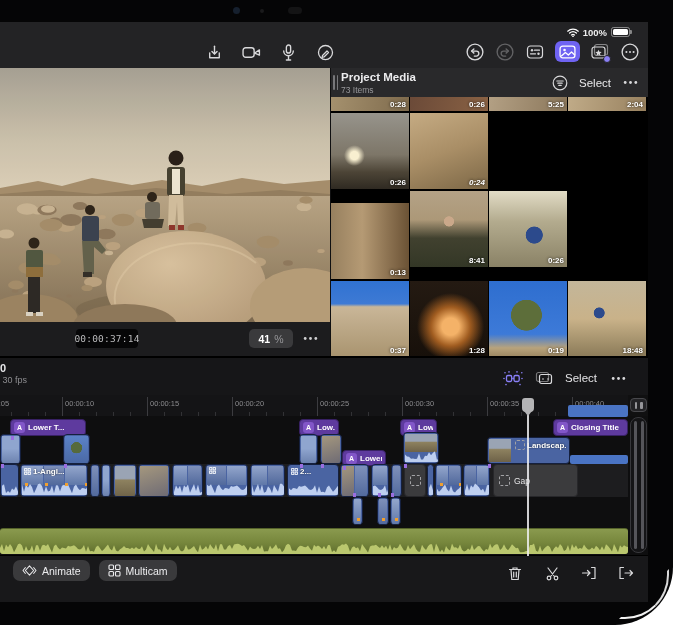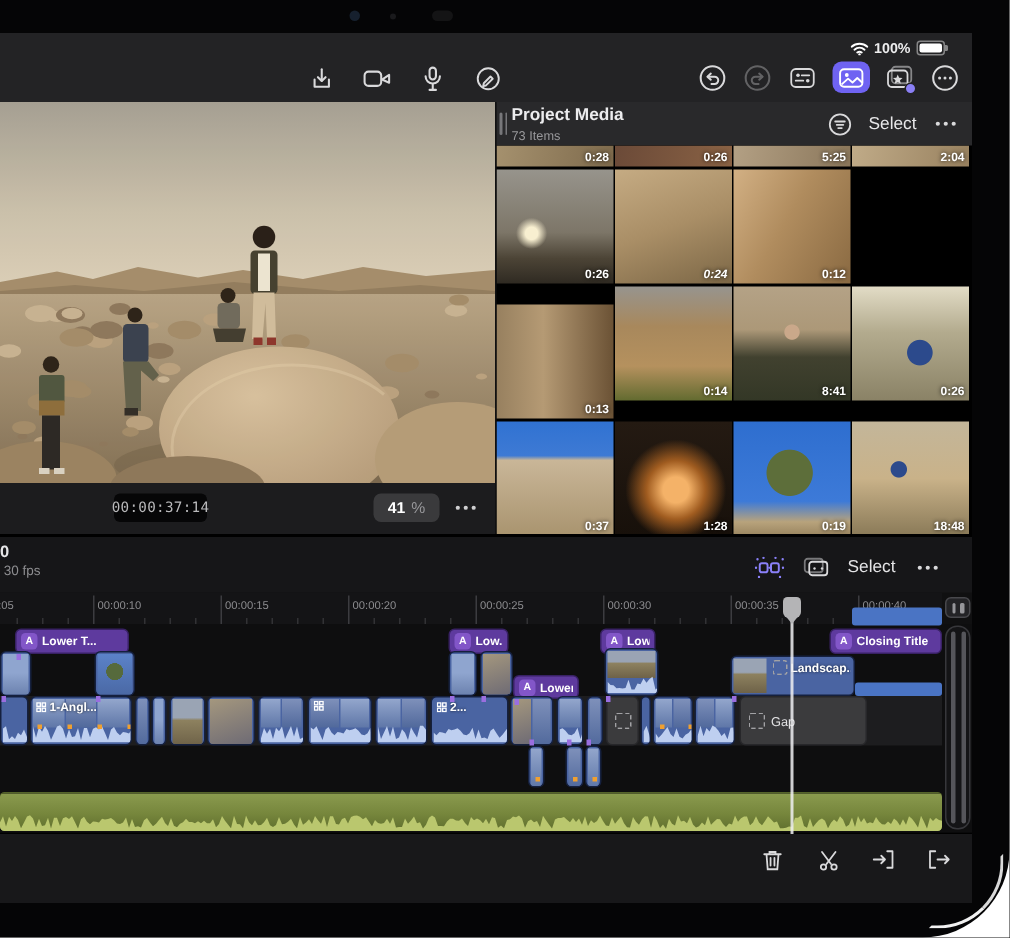--- a/index.html
+++ b/index.html
@@ -417,30 +417,24 @@
               <span class="dur">2:04</span>
             </div>
           </div>
           <div class="grow">
             <div class="cell lk-sunset" style="height: 76px;">
               <span class="dur">0:26</span>
             </div>
             <div class="cell lk-canyon" style="height: 76px; font-style: italic;">
               <span class="dur">0:24</span>
             </div>
-            <div class="cell lk-closeup" style="height: 76px;">
-              <span class="dur">0:12</span>
-            </div>
           </div>
           <div class="grow">
             <div class="cell lk-blur-rocks" style="height: 76px; margin-top: 12px;">
               <span class="dur">0:13</span>
-            </div>
-            <div class="cell lk-rock-pile" style="height: 76px;">
-              <span class="dur">0:14</span>
             </div>
             <div class="cell lk-woman" style="height: 76px;">
               <span class="dur">8:41</span>
             </div>
             <div class="cell lk-forest" style="height: 76px;">
               <span class="dur">0:26</span>
             </div>
           </div>
           <div class="grow">
             <div class="cell lk-sky-boulders" style="height: 76px;">
@@ -817,20 +811,42 @@
     <div class="scrollbtn">
         <i></i>
         <i></i>
       </div>
     <div class="scrolltrack">
         <i></i>
         <i></i>
       </div>
 
     <div class="bottombar">
+      <div class="bb-buttons" id="bb-buttons">
+          <div class="bbtn">
+            <span class="ic">
+              <svg width="15" height="13" viewBox="0 0 16 14" fill="none" stroke="currentColor" stroke-width="1.1" stroke-linejoin="round">
+                <path d="M8 2l4.5 5L8 12 3.5 7z"></path>
+                <path d="M3.8 3.5L1 7l2.8 3.5M12.2 3.5L15 7l-2.8 3.5"></path>
+              </svg>
+            </span>
+            <span>Animate</span>
+          </div>
+          <div class="bbtn">
+            <span class="ic">
+              <svg width="13" height="13" viewBox="0 0 13 13" fill="none" stroke="currentColor" stroke-width="1.1">
+                <rect x="1" y="1" width="4.5" height="4.5" rx="1"></rect>
+                <rect x="7.5" y="1" width="4.5" height="4.5" rx="1"></rect>
+                <rect x="1" y="7.5" width="4.5" height="4.5" rx="1"></rect>
+                <rect x="7.5" y="7.5" width="4.5" height="4.5" rx="1"></rect>
+              </svg>
+            </span>
+            <span>Multicam</span>
+          </div>
+        </div>
       <div class="bb-icons" id="bb-icons">
           <div class="tbtn">
             <span class="ic">
               <svg width="14" height="15" viewBox="0 0 14 15" fill="none" stroke="currentColor" stroke-width="1.2" stroke-linecap="round">
                 <path d="M1.5 3.5h11M5 3.5V2h4v1.5M3 3.5l.8 10h6.4l.8-10"></path>
                 <path d="M5.7 6v5M8.3 6v5"></path>
               </svg>
             </span>
           </div>
           <div class="tbtn">

